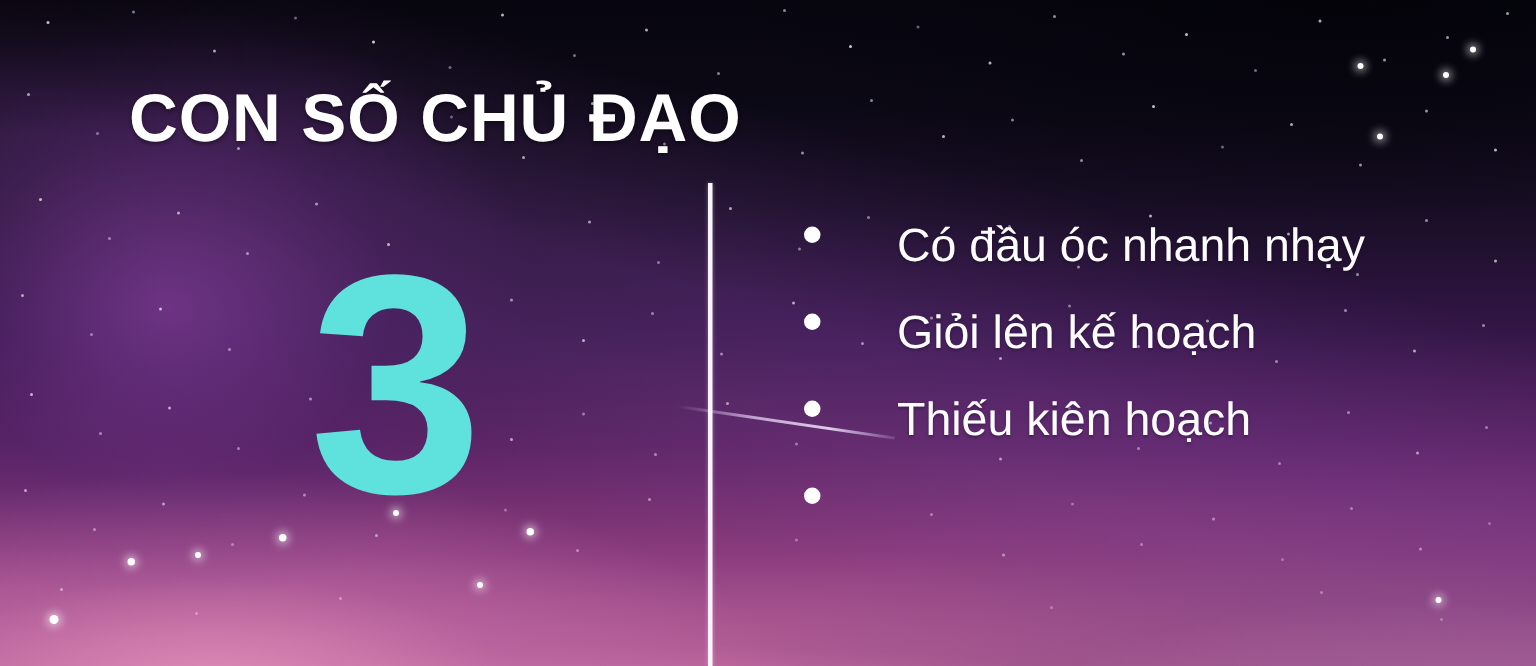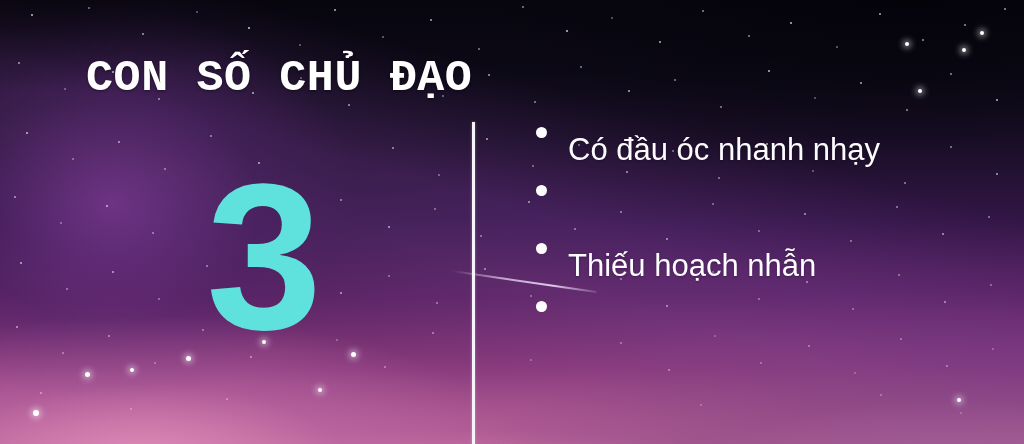--- a/index.html
+++ b/index.html
@@ -142,21 +142,20 @@
     position: absolute;
     left: 86px;
     top: 56px;
     font-size: 45px;
     line-height: 1;
     font-weight: bold;
     letter-spacing: 0.6px;
     color: #ffffff;
     text-shadow: 0 1px 3px rgba(0,0,0,0.45);
     white-space: nowrap;
-    font-family: Liberation Mono, monospace;
   }
   .bignumber {
     position: absolute;
     left: 196px;
     top: 168px;
     width: 134px;
     text-align: center;
     font-size: 208px;
     line-height: 0.86;
     font-weight: bold;
@@ -173,22 +172,23 @@
     box-shadow: 0 0 3px rgba(255,255,255,0.35);
   }
   .bullets {
     position: absolute;
     left: 536px;
     top: 134px;
     width: 470px;
   }
   .bullet-row {
     display: flex;
-    align-items: flex-start;
+    align-items: center;
     height: 58px;
+    gap: 30px;
   }
   .bullet-dot {
     flex: 0 0 auto;
     width: 11px;
     height: 11px;
     border-radius: 50%;
     background: #ffffff;
     margin-right: 21px;
     position: relative;
     top: -7px;
@@ -244,25 +244,26 @@
 
   <div class="bullets">
 
     <div class="bullet-row">
       <span class="bullet-dot"></span>
       <span class="bullet-text">Có đầu óc nhanh nhạy</span>
     </div>
 
     <div class="bullet-row">
       <span class="bullet-dot"></span>
-    </div>
-
-    <div class="bullet-row">
-      <span class="bullet-dot"></span>
-      <span class="bullet-text">Thiếu hoạch nhẫn</span>
+      <span class="bullet-text">Giỏi lên kế hoạch</span>
+    </div>
+
+    <div class="bullet-row">
+      <span class="bullet-dot"></span>
+      <span class="bullet-text">Thiếu kiên hoạch</span>
     </div>
 
     <div class="bullet-row">
       <span class="bullet-dot"></span>
     </div>
 
   </div>
 </div>
 
 </body></html>

